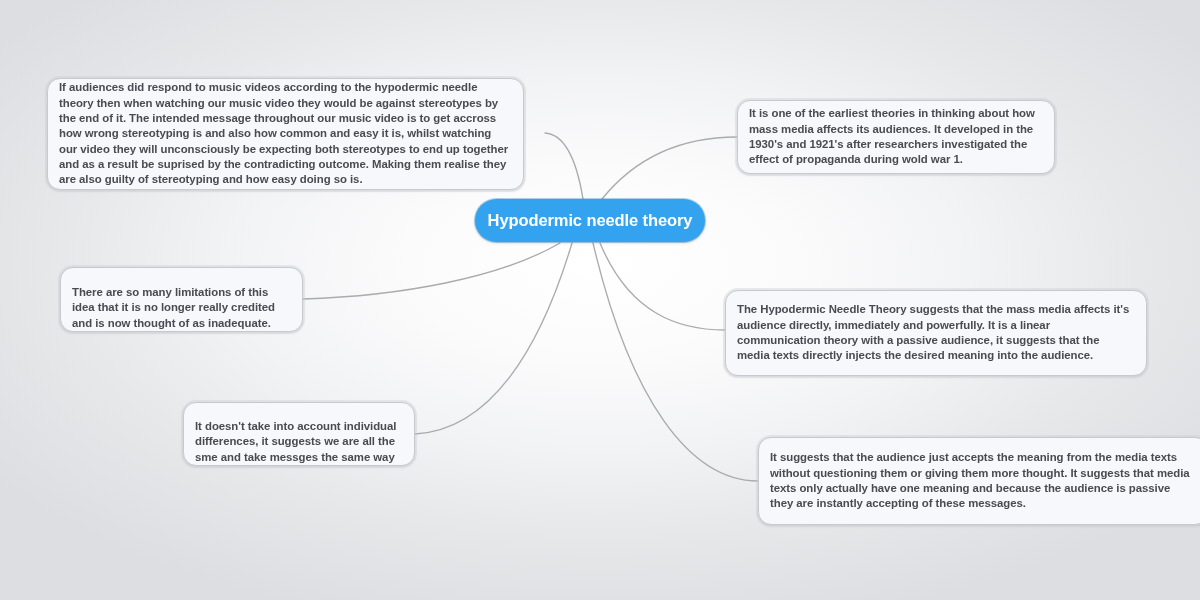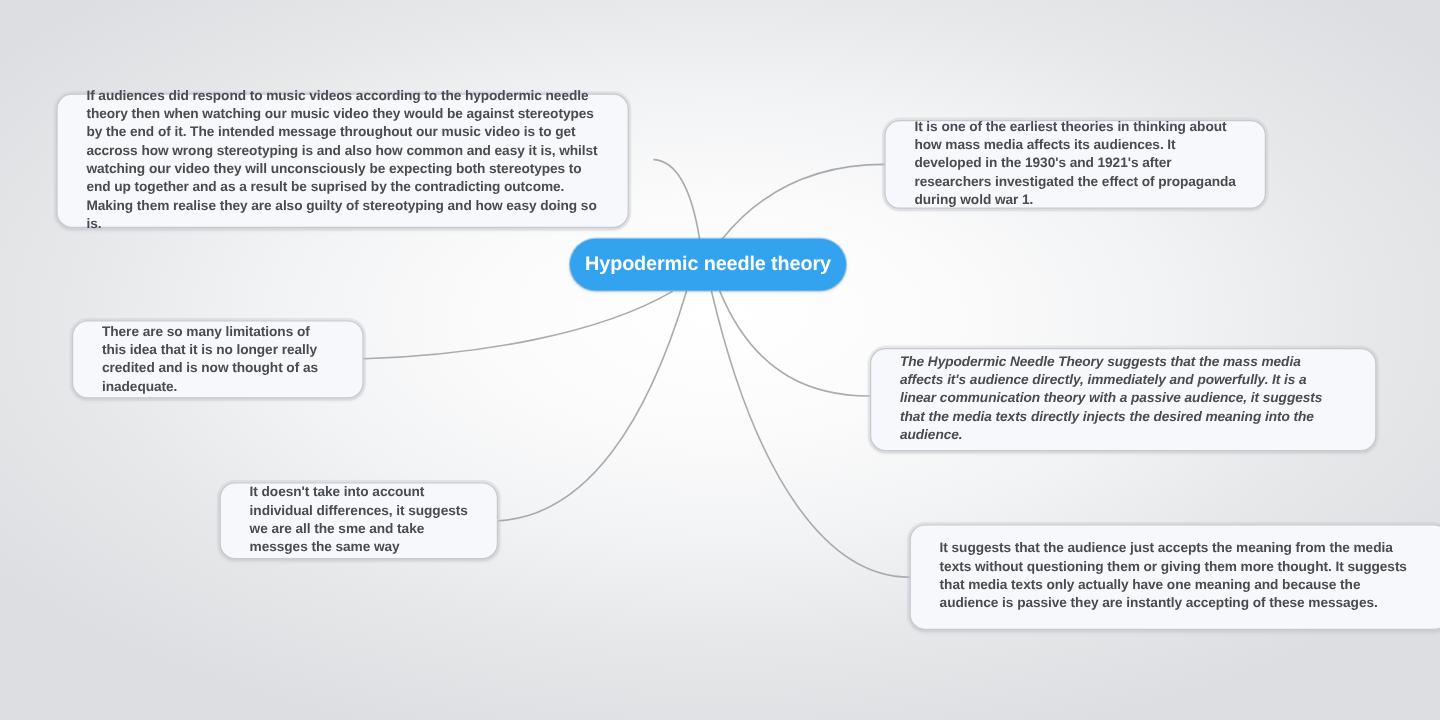--- a/index.html
+++ b/index.html
@@ -73,21 +73,21 @@
                 0 1px 3px rgba(120,125,135,0.22);
     display: flex;
     align-items: center;
   }
   .node-text {
     color: #4a4b52;
     font-size: 11.4px;
     font-weight: bold;
     line-height: 15.3px;
     letter-spacing: -0.05px;
-    padding: 0 24px;
+    padding: 0 11px;
     width: 100%;
     box-sizing: border-box;
   }
 </style>
 </head>
 <body>
 
 <div id="canvas">
 
   <svg id="connectors" viewBox="0 0 1200 600" xmlns="http://www.w3.org/2000/svg">
@@ -106,24 +106,24 @@
   <div id="nodes-layer">
       <div class="node-box" style="left: 47px; top: 78px; width: 477px; height: 112px;">
         <div class="node-text">If audiences did respond to music videos according to the hypodermic needle theory then when watching our music video they would be against stereotypes by the end of it. The intended message throughout our music video is to get accross how wrong stereotyping is and also how common and easy it is, whilst watching our video they will unconsciously be expecting both stereotypes to end up together and as a result be suprised by the contradicting outcome. Making them realise they are also guilty of stereotyping and how easy doing so is.</div>
       </div>
       <div class="node-box" style="left: 737px; top: 100px; width: 318px; height: 74px;">
         <div class="node-text">It is one of the earliest theories in thinking about how mass media affects its audiences. It developed in the 1930's and 1921's after researchers investigated the effect of propaganda during wold war 1.</div>
       </div>
       <div class="node-box" style="left: 60px; top: 267px; width: 243px; height: 65px; align-items: flex-end;">
         <div class="node-text">There are so many limitations of this idea that it is no longer really credited and is now thought of as inadequate.</div>
       </div>
-      <div class="node-box" style="left: 725px; top: 290px; width: 422px; height: 86px; font-style: italic;">
+      <div class="node-box" style="left: 725px; top: 290px; width: 422px; height: 86px;">
         <div class="node-text">The Hypodermic Needle Theory suggests that the mass media affects it's audience directly, immediately and powerfully. It is a linear communication theory with a passive audience, it suggests that the media texts directly injects the desired meaning into the audience.</div>
       </div>
-      <div class="node-box" style="left: 183px; top: 402px; width: 232px; height: 64px;">
+      <div class="node-box" style="left: 183px; top: 402px; width: 232px; height: 64px; align-items: flex-end;">
         <div class="node-text">It doesn't take into account individual differences, it suggests we are all the sme and take messges the same way</div>
       </div>
       <div class="node-box" style="left: 758px; top: 437px; width: 450px; height: 88px;">
         <div class="node-text">It suggests that the audience just accepts the meaning from the media texts without questioning them or giving them more thought. It suggests that media texts only actually have one meaning and because the audience is passive they are instantly accepting of these messages.</div>
       </div>
     </div>
 
 </div>
 
 </body></html>

